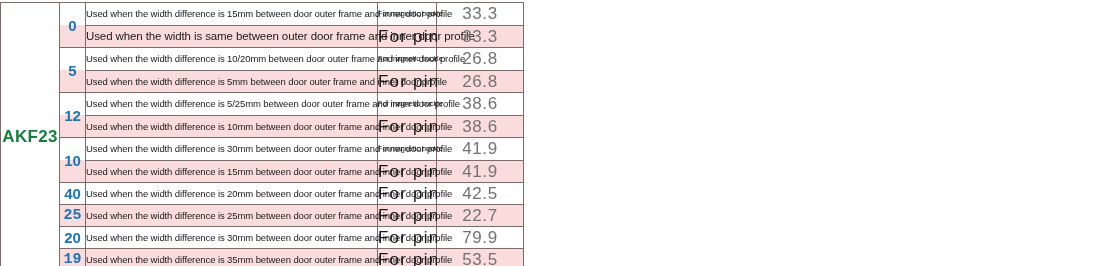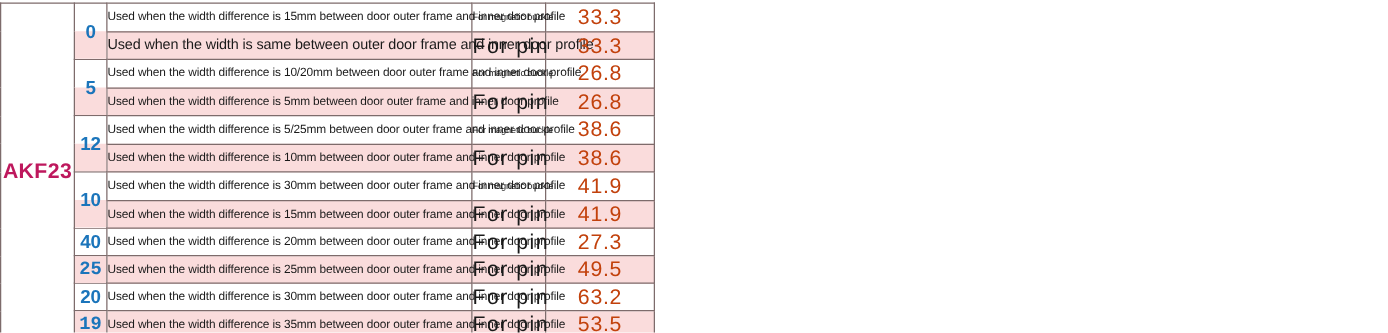--- a/index.html
+++ b/index.html
@@ -48,21 +48,21 @@
   
   .model-cell {
     text-align: center;
     vertical-align: middle;
     border-top: 1px solid #7d6b6b;
     border-bottom: 1px solid #7d6b6b;
     border-left: 1px solid #ffffff;
   }
   .model-label {
     display: block;
-    color: #be185d;
+    color: #15803d;
     font-weight: bold;
     font-size: 17px;
     letter-spacing: 0.3px;
   }
 
   
   .size-cell {
     text-align: center;
     color: #1b75bb;
     font-weight: bold;
@@ -111,21 +111,21 @@
     color: #1a1a1a;
     white-space: nowrap;
     margin-top: 32px;
   }
   .type-cell.small { font-size: 7.4px; letter-spacing: -0.1px; }
   .type-cell.pin   { font-size: 17px; letter-spacing: 1.2px; }
 
   
   .value-cell {
     text-align: center;
-    color: #c2410c;
+    color: #737373;
     font-size: 17px;
     letter-spacing: 0.6px;
   }
 </style>
 </head>
 <body>
 
 <div id="page">
   <table class="spec-table">
     <colgroup>
@@ -190,37 +190,37 @@
           <td class="desc-cell">Used when the width difference is 15mm between door outer frame and inner door profile</td>
           <td class="type-cell pin">For pin</td>
           <td class="value-cell">41.9</td>
         </tr>
         <tr class="row">
           <td rowspan="1" class="size-cell single">
             <span class="size-num">40</span>
           </td>
           <td class="desc-cell">Used when the width difference is 20mm between door outer frame and inner door profile</td>
           <td class="type-cell pin">For pin</td>
-          <td class="value-cell">27.3</td>
+          <td class="value-cell">42.5</td>
         </tr>
         <tr class="row pink">
           <td rowspan="1" class="size-cell single pink">
             <span class="size-num">25</span>
           </td>
           <td class="desc-cell">Used when the width difference is 25mm between door outer frame and inner door profile</td>
           <td class="type-cell pin">For pin</td>
-          <td class="value-cell">49.5</td>
+          <td class="value-cell">22.7</td>
         </tr>
         <tr class="row">
           <td rowspan="1" class="size-cell single">
             <span class="size-num">20</span>
           </td>
           <td class="desc-cell">Used when the width difference is 30mm between door outer frame and inner door profile</td>
           <td class="type-cell pin">For pin</td>
-          <td class="value-cell">63.2</td>
+          <td class="value-cell">79.9</td>
         </tr>
         <tr class="row pink">
           <td rowspan="1" class="size-cell single pink">
             <span class="size-num">19</span>
           </td>
           <td class="desc-cell">Used when the width difference is 35mm between door outer frame and inner door profile</td>
           <td class="type-cell pin">For pin</td>
           <td class="value-cell">53.5</td>
         </tr>
       </tbody>

